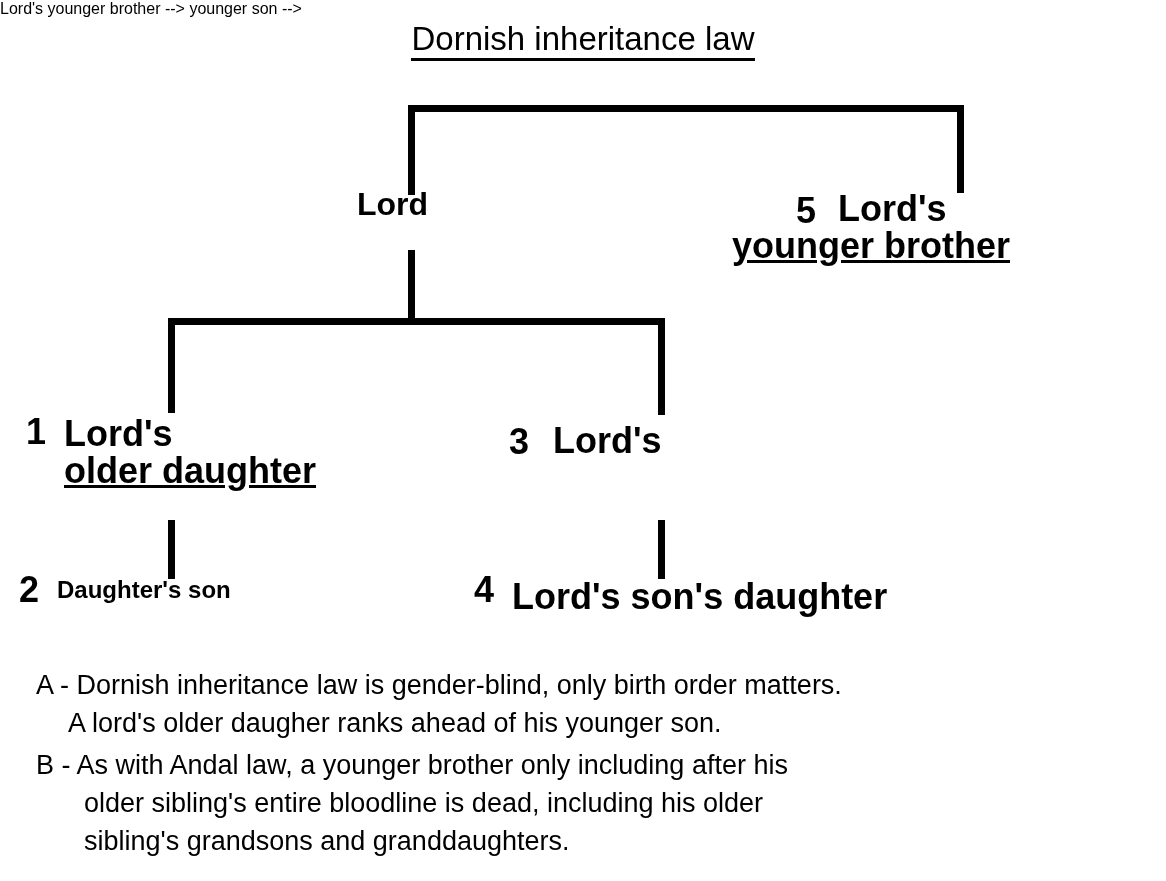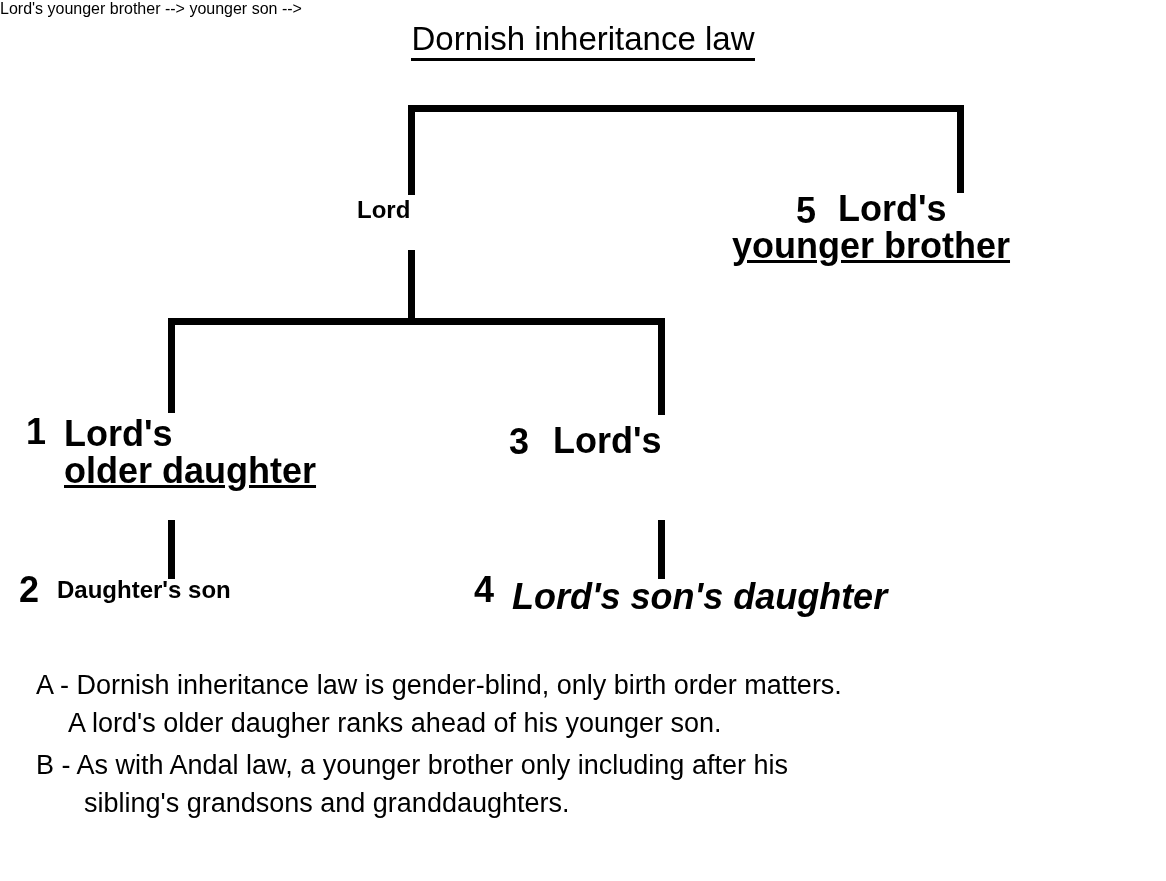--- a/index.html
+++ b/index.html
@@ -52,22 +52,22 @@
   }
   .rank {
     position: absolute;
     font-weight: bold;
     color: #000;
     line-height: 1;
   }
 
   .node-lord {
     left: 357px;
-    top: 198px;
-    font-size: 24px;
+    top: 188px;
+    font-size: 32px;
   }
 
   .node-brother {
     left: 838px;
     top: 190px;
     font-size: 36px;
     text-align: left;
   }
   .node-brother .l2 { display: block; margin-left: -106px; text-decoration: underline; }
   .rank-5 { left: 796px; top: 193px; font-size: 36px; }
@@ -92,21 +92,20 @@
     left: 57px;
     top: 578px;
     font-size: 24px;
   }
   .rank-2 { left: 19px; top: 572px; font-size: 36px; }
 
   .node-sdaughter {
     left: 512px;
     top: 578px;
     font-size: 36px;
-    font-style: italic;
   }
   .rank-4 { left: 474px; top: 572px; font-size: 36px; }
 
   
   .notes {
     position: absolute;
     left: 36px;
     top: 666px;
     width: 1120px;
     font-size: 27px;
@@ -180,17 +179,18 @@
   </div>
 
   
   <div class="notes">
     <div class="note">
       <span class="l1">A - Dornish inheritance law is gender-blind, only birth order matters.</span>
       <span class="ind1">A lord's older daugher ranks ahead of his younger son.</span>
     </div>
     <div class="note">
       <span class="l1">B - As with Andal law, a younger brother only including after his</span>
+      <span class="ind2">older sibling's entire bloodline is dead, including his older</span>
       <span class="ind2">sibling's grandsons and granddaughters.</span>
     </div>
   </div>
 
 </div>
 
 </body></html>

